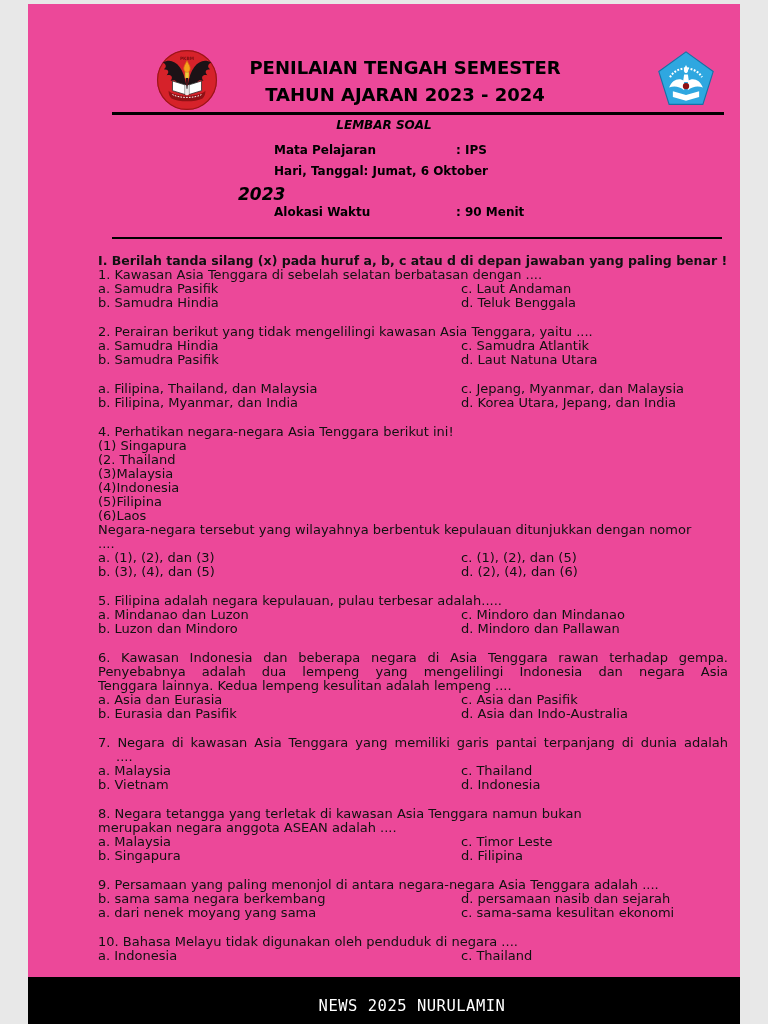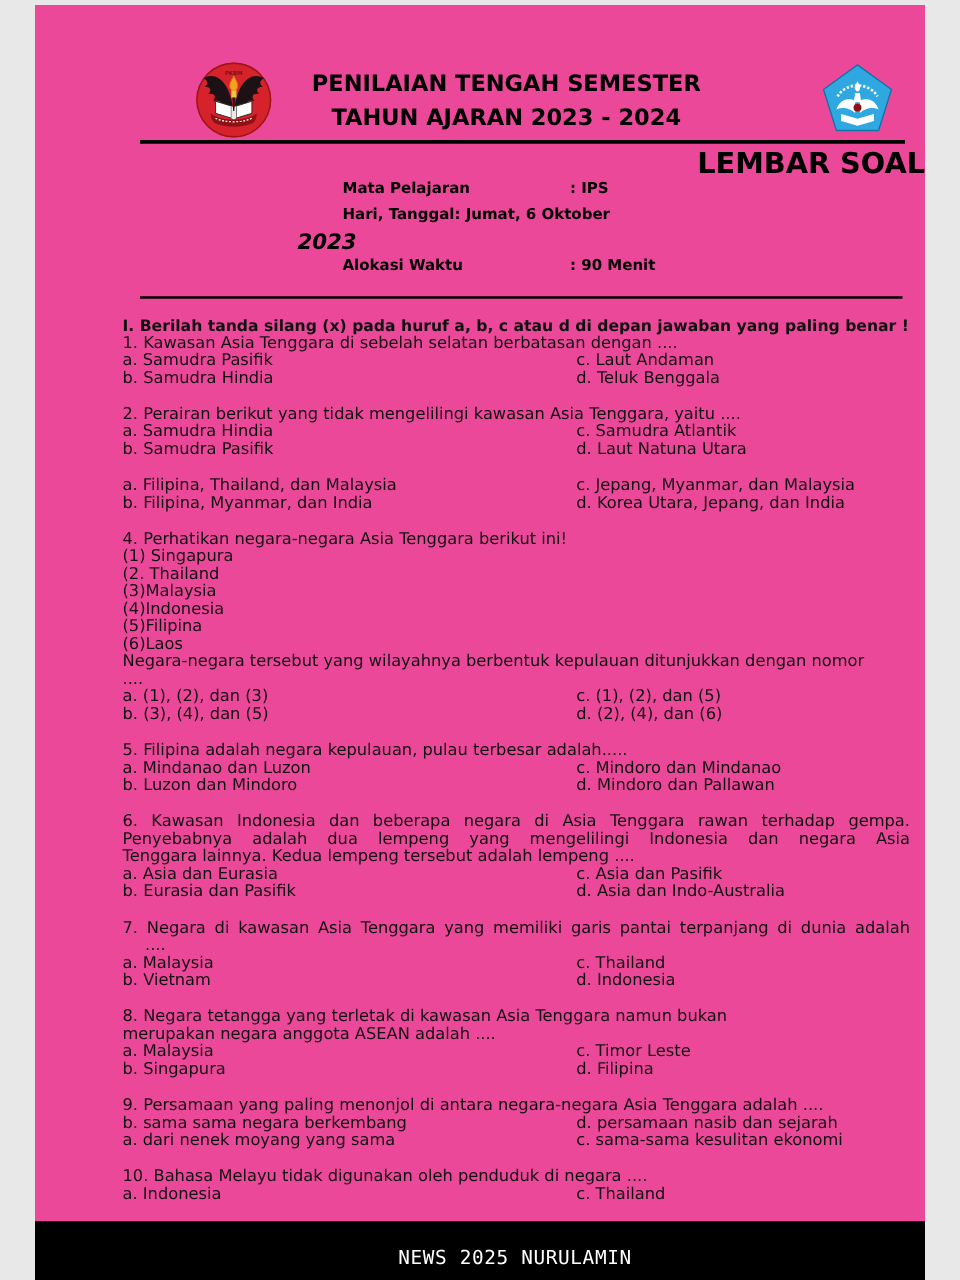--- a/index.html
+++ b/index.html
@@ -9,22 +9,22 @@
     overflow:hidden;margin:4px auto;
   }
   
   .logo{position:absolute;top:45px;}
   .logo-left{left:128px;}
   .logo-right{left:627px;top:46px;}
   .titles{position:absolute;top:50px;left:42px;right:0;text-align:center;}
   .title-line{font-size:18px;font-weight:bold;line-height:27px;color:#000;white-space:nowrap;}
   .rule-thick{position:absolute;top:108px;left:84px;width:612px;height:3px;background:#000;}
   .rule-thin{position:absolute;top:233px;left:84px;width:610px;height:2px;background:#000;}
-  .sheet-title{position:absolute;top:114px;left:0;right:0;text-align:right;
-    font-size:23px;font-weight:bold;color:#000;}
+  .sheet-title{position:absolute;top:114px;left:0;right:0;text-align:center;
+    font-size:12px;font-weight:bold;color:#000;font-style:italic;}
   .info-line{position:absolute;left:246px;font-size:12px;font-weight:bold;color:#000;white-space:nowrap;}
   .info-line .lbl{display:inline-block;width:182px;}
   .info-wrap{position:absolute;left:210px;font-size:17px;font-weight:bold;color:#000;font-style:italic;}
   
   .body{position:absolute;top:250px;left:70px;width:630px;font-size:13px;line-height:14px;}
   .instruction{font-weight:bold;font-size:12.5px;white-space:nowrap;}
   .q{margin-top:15px;}
   .q.first{margin-top:0;}
   .qline{white-space:nowrap;}
   .just{white-space:normal;text-align:justify;text-align-last:justify;}
@@ -164,21 +164,21 @@
       </div>
       <div class="optrow">
         <span class="optL">b. Luzon dan Mindoro</span>
         <span class="optR">d. Mindoro dan Pallawan</span>
       </div>
     </div>
 
     <div class="q">
       <div class="just">6. Kawasan Indonesia dan beberapa negara di Asia Tenggara rawan terhadap gempa.</div>
       <div class="just">Penyebabnya adalah dua lempeng yang mengelilingi Indonesia dan negara Asia</div>
-      <div class="qline">Tenggara lainnya. Kedua lempeng tersebut adalah lempeng ....</div>
+      <div class="qline">Tenggara lainnya. Kedua lempeng kesulitan adalah lempeng ....</div>
       <div class="optrow">
         <span class="optL">a. Asia dan Eurasia</span>
         <span class="optR">c. Asia dan Pasifik</span>
       </div>
       <div class="optrow">
         <span class="optL">b. Eurasia dan Pasifik</span>
         <span class="optR">d. Asia dan Indo-Australia</span>
       </div>
     </div>
 

